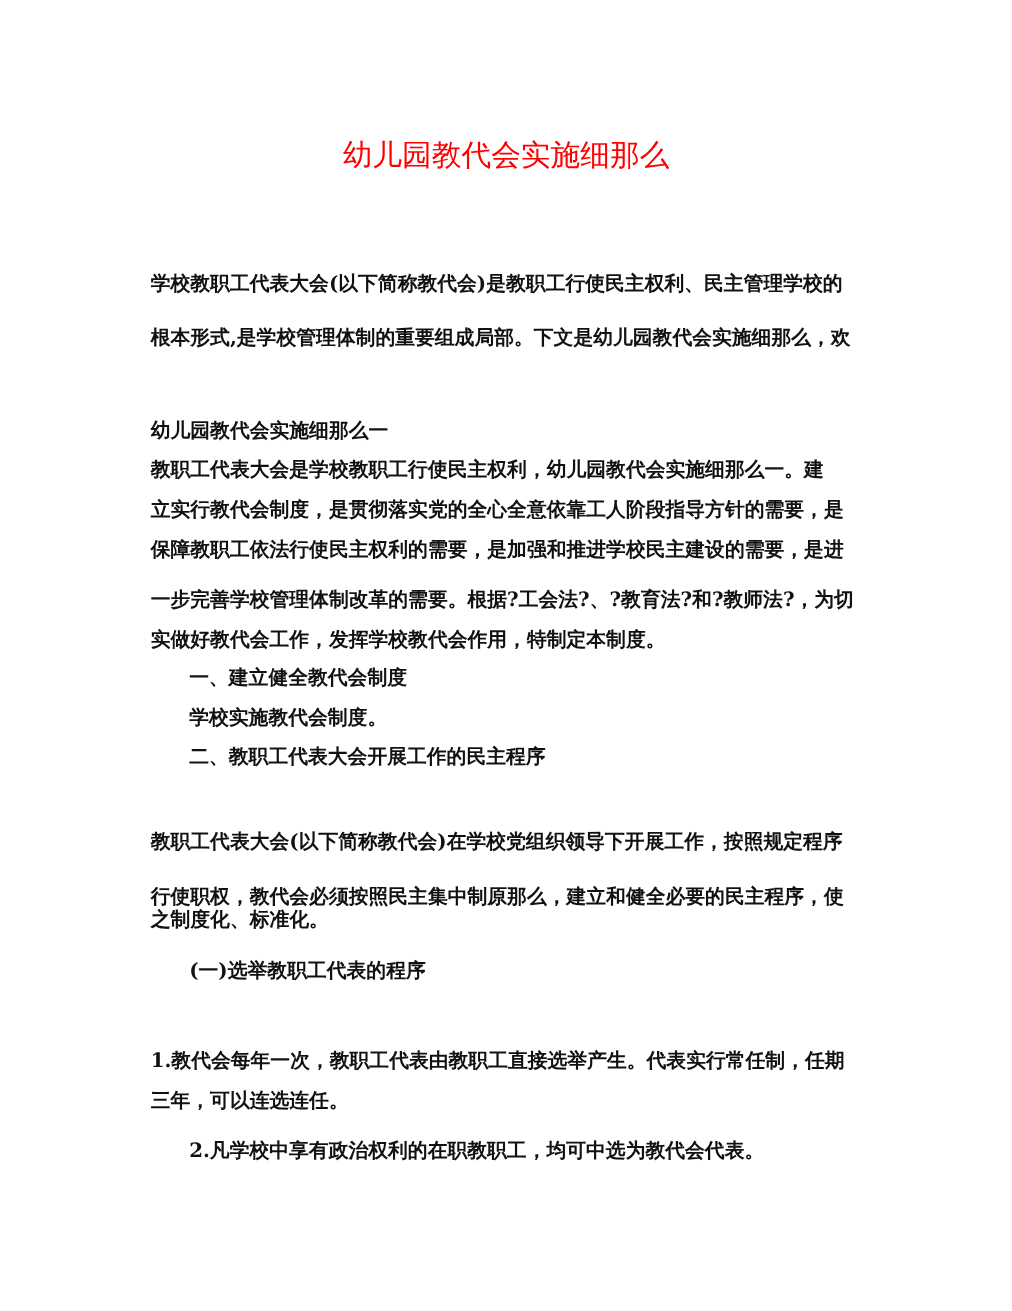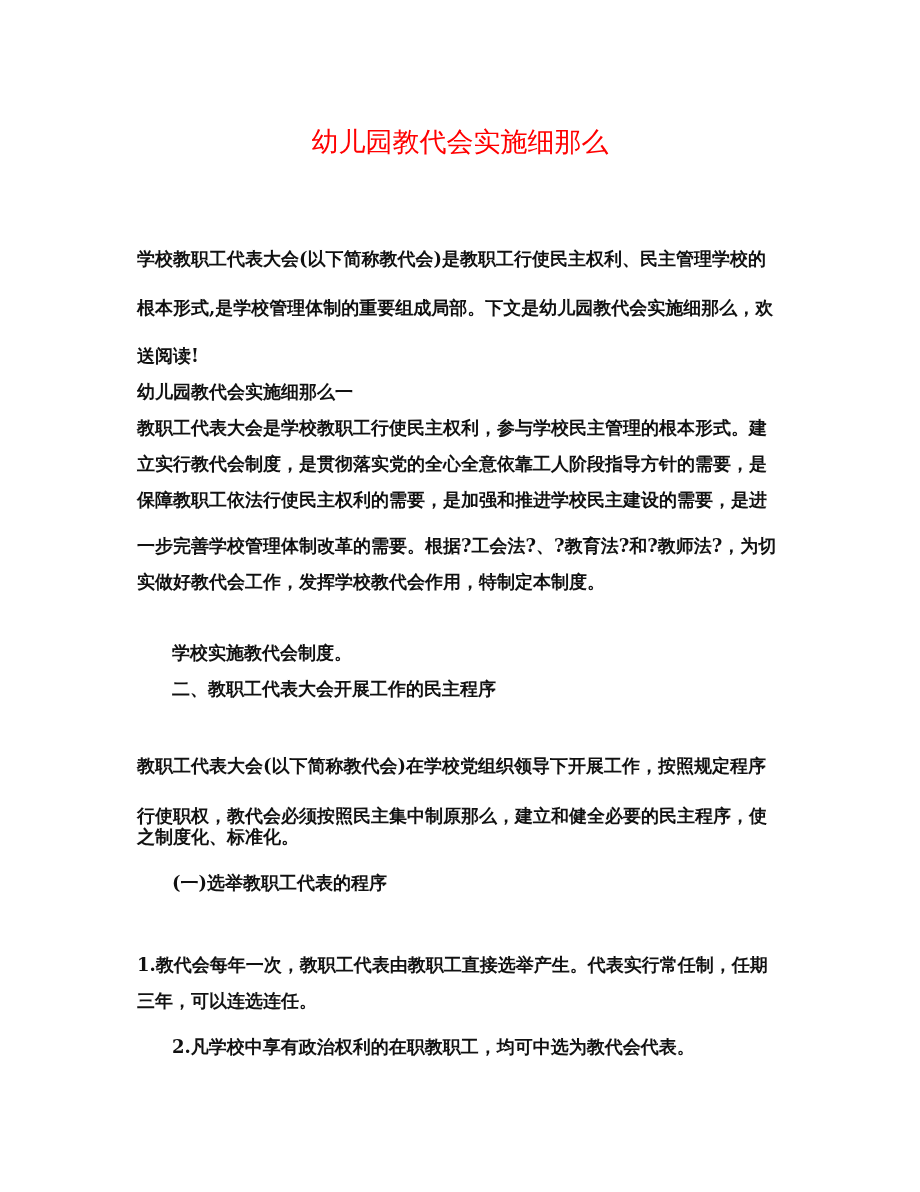--- a/index.html
+++ b/index.html
@@ -47,29 +47,29 @@
     .indent { left: 172px; }
   </style>
 </head>
 <body>
 
 <div class="page">
   <div class="title">幼儿园教代会实施细那么</div>
 
   <div class="line" style="top:247px">学校教职工代表大会(以下简称教代会)是教职工行使民主权利、民主管理学校的</div>
   <div class="line" style="top:296px">根本形式,是学校管理体制的重要组成局部。下文是幼儿园教代会实施细那么，欢</div>
-  <div class="line" style="top:344px">送阅读!</div>
 
   <div class="line" style="top:380px">幼儿园教代会实施细那么一</div>
-  <div class="line" style="top:416px">教职工代表大会是学校教职工行使民主权利，参与学校民主管理的根本形式。建</div>
+  <div class="line" style="top:416px">教职工代表大会是学校教职工行使民主权利，幼儿园教代会实施细那么一。建</div>
   <div class="line" style="top:452px">立实行教代会制度，是贯彻落实党的全心全意依靠工人阶段指导方针的需要，是</div>
   <div class="line" style="top:488px">保障教职工依法行使民主权利的需要，是加强和推进学校民主建设的需要，是进</div>
   <div class="line" style="top:534px">一步完善学校管理体制改革的需要。根据?工会法?、?教育法?和?教师法?，为切</div>
   <div class="line" style="top:570px">实做好教代会工作，发挥学校教代会作用，特制定本制度。</div>
 
+  <div class="line indent" style="top:605px">一、建立健全教代会制度</div>
   <div class="line indent" style="top:641px">学校实施教代会制度。</div>
   <div class="line indent" style="top:677px">二、教职工代表大会开展工作的民主程序</div>
 
   <div class="line" style="top:754px">教职工代表大会(以下简称教代会)在学校党组织领导下开展工作，按照规定程序</div>
   <div class="line" style="top:804px">行使职权，教代会必须按照民主集中制原那么，建立和健全必要的民主程序，使</div>
   <div class="line" style="top:825px">之制度化、标准化。</div>
 
   <div class="line indent" style="top:871px">(一)选举教职工代表的程序</div>
 
   <div class="line" style="top:953px">1.教代会每年一次，教职工代表由教职工直接选举产生。代表实行常任制，任期</div>

